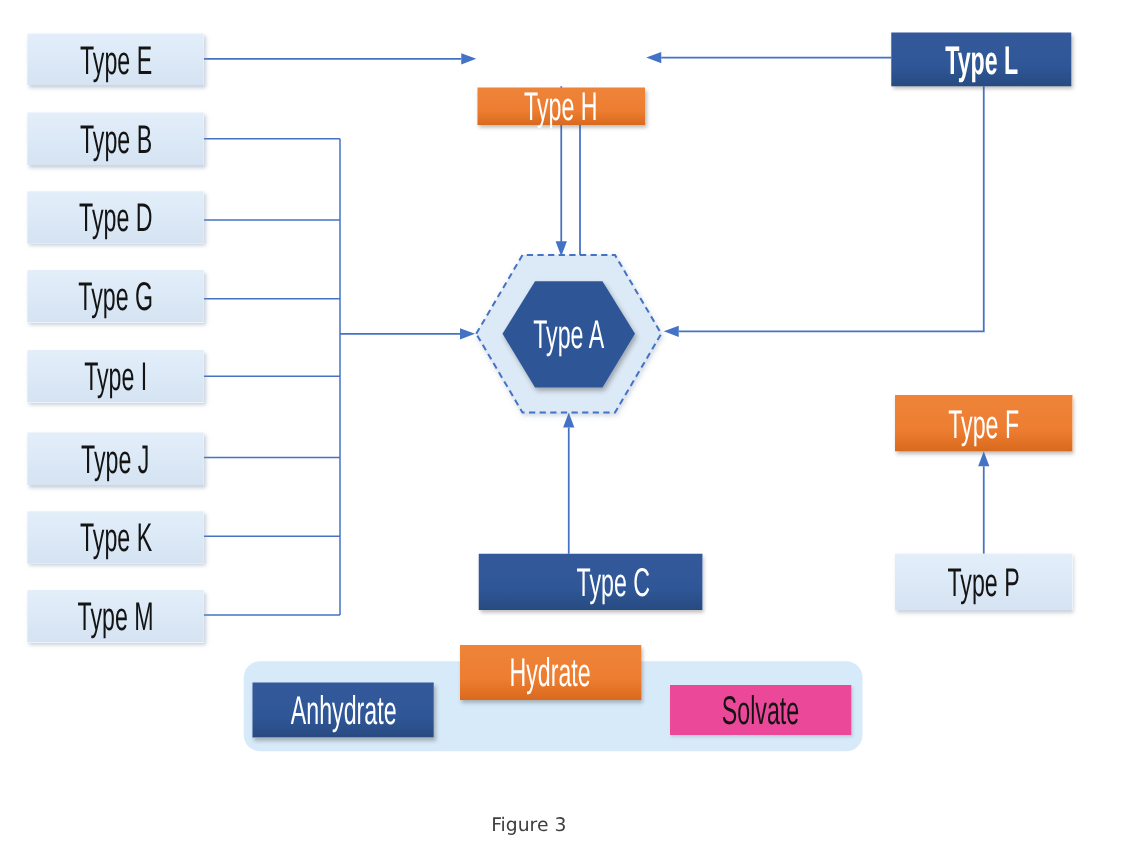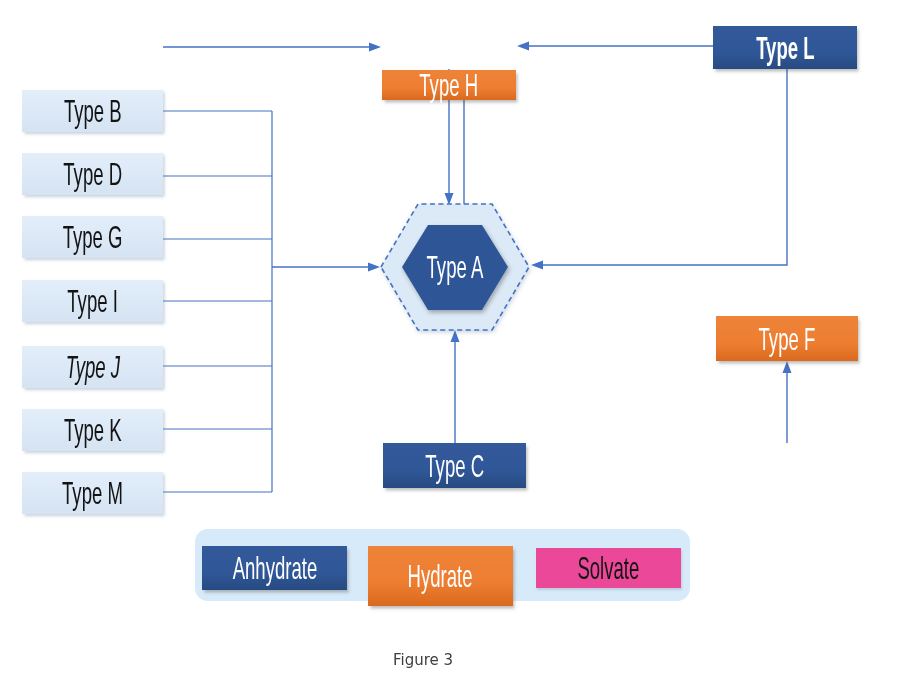--- a/index.html
+++ b/index.html
@@ -120,66 +120,72 @@
     </g>
 
     <g>
       <polygon points="381,267 418,204 492,204 529,267 492,330 418,330" fill="#DCE9F6" stroke="#4472C4" stroke-width="1.6" stroke-dasharray="5 3.5" filter="url(#hexshadow-soft)"></polygon>
     </g>
     <g>
       <polygon points="402,267 428,225 482,225 508,267 482,310 428,310" fill="#2F5797" stroke="none" filter="url(#hexshadow)"></polygon>
     </g>
   </svg>
 
+  <div class="node solvate" style="left:22px;top:27px;width:141px;height:41px;">
+    <span class="lbl">Type E</span>
+    </div>
   <div class="node solvate" style="left:22px;top:90px;width:141px;height:42px;">
     <span class="lbl">Type B</span>
     </div>
   <div class="node solvate" style="left:22px;top:153px;width:141px;height:42px;">
     <span class="lbl">Type D</span>
     </div>
   <div class="node solvate" style="left:22px;top:216px;width:141px;height:42px;">
     <span class="lbl">Type G</span>
     </div>
   <div class="node solvate" style="left:22px;top:280px;width:141px;height:42px;">
     <span class="lbl">Type I</span>
     </div>
-  <div class="node solvate" style="left:22px;top:346px;width:141px;height:42px;font-style:italic;">
+  <div class="node solvate" style="left:22px;top:346px;width:141px;height:42px;">
     <span class="lbl">Type J</span>
     </div>
   <div class="node solvate" style="left:22px;top:409px;width:141px;height:42px;">
     <span class="lbl">Type K</span>
     </div>
   <div class="node solvate" style="left:22px;top:472px;width:141px;height:42px;">
     <span class="lbl">Type M</span>
     </div>
 
   <div class="node hydrate" style="left:382px;top:26px;width:134px;height:30px;margin-top:44px;">
     <span class="lbl">Type H</span>
     </div>
   <div class="node anhydrate" style="left:713px;top:26px;width:144px;height:43px;font-weight:bold;">
     <span class="lbl">Type L</span>
     </div>
 
   <div class="node hexlabel" style="left:395px;top:247px;width:120px;height:40px;">
     <span class="lbl">Type A</span>
     </div>
 
-  <div class="node anhydrate" style="left:383px;top:443px;width:143px;height:45px;">
+  <div class="node anhydrate" style="left:383px;top:443px;width:143px;height:45px;padding-left:36px;">
     <span class="lbl">Type C</span>
     </div>
   <div class="node hydrate" style="left:716px;top:316px;width:142px;height:45px;">
     <span class="lbl">Type F</span>
+    </div>
+  <div class="node solvate" style="left:716px;top:443px;width:142px;height:45px;">
+    <span class="lbl">Type P</span>
     </div>
 
   <div id="legend-box"></div>
   <div class="node anhydrate chip" style="left:202px;top:546px;width:145px;height:44px;">
     <span class="lbl">Anhydrate</span>
     </div>
   <div class="node chip chip-solvate" style="left:368px;top:546px;width:145px;height:44px;box-shadow:none;background:transparent;"></div>
-  <div class="node hydrate chip" style="left:368px;top:546px;width:145px;height:60px;">
+  <div class="node hydrate chip" style="left:368px;top:516px;width:145px;height:44px;">
     <span class="lbl">Hydrate</span>
     </div>
   <div class="node chip chip-solvate" style="left:536px;top:548px;width:145px;height:40px;">
     <span class="lbl">Solvate</span>
     </div>
 
   <div id="figure-caption">Figure 3</div>
 
 </div>
 

